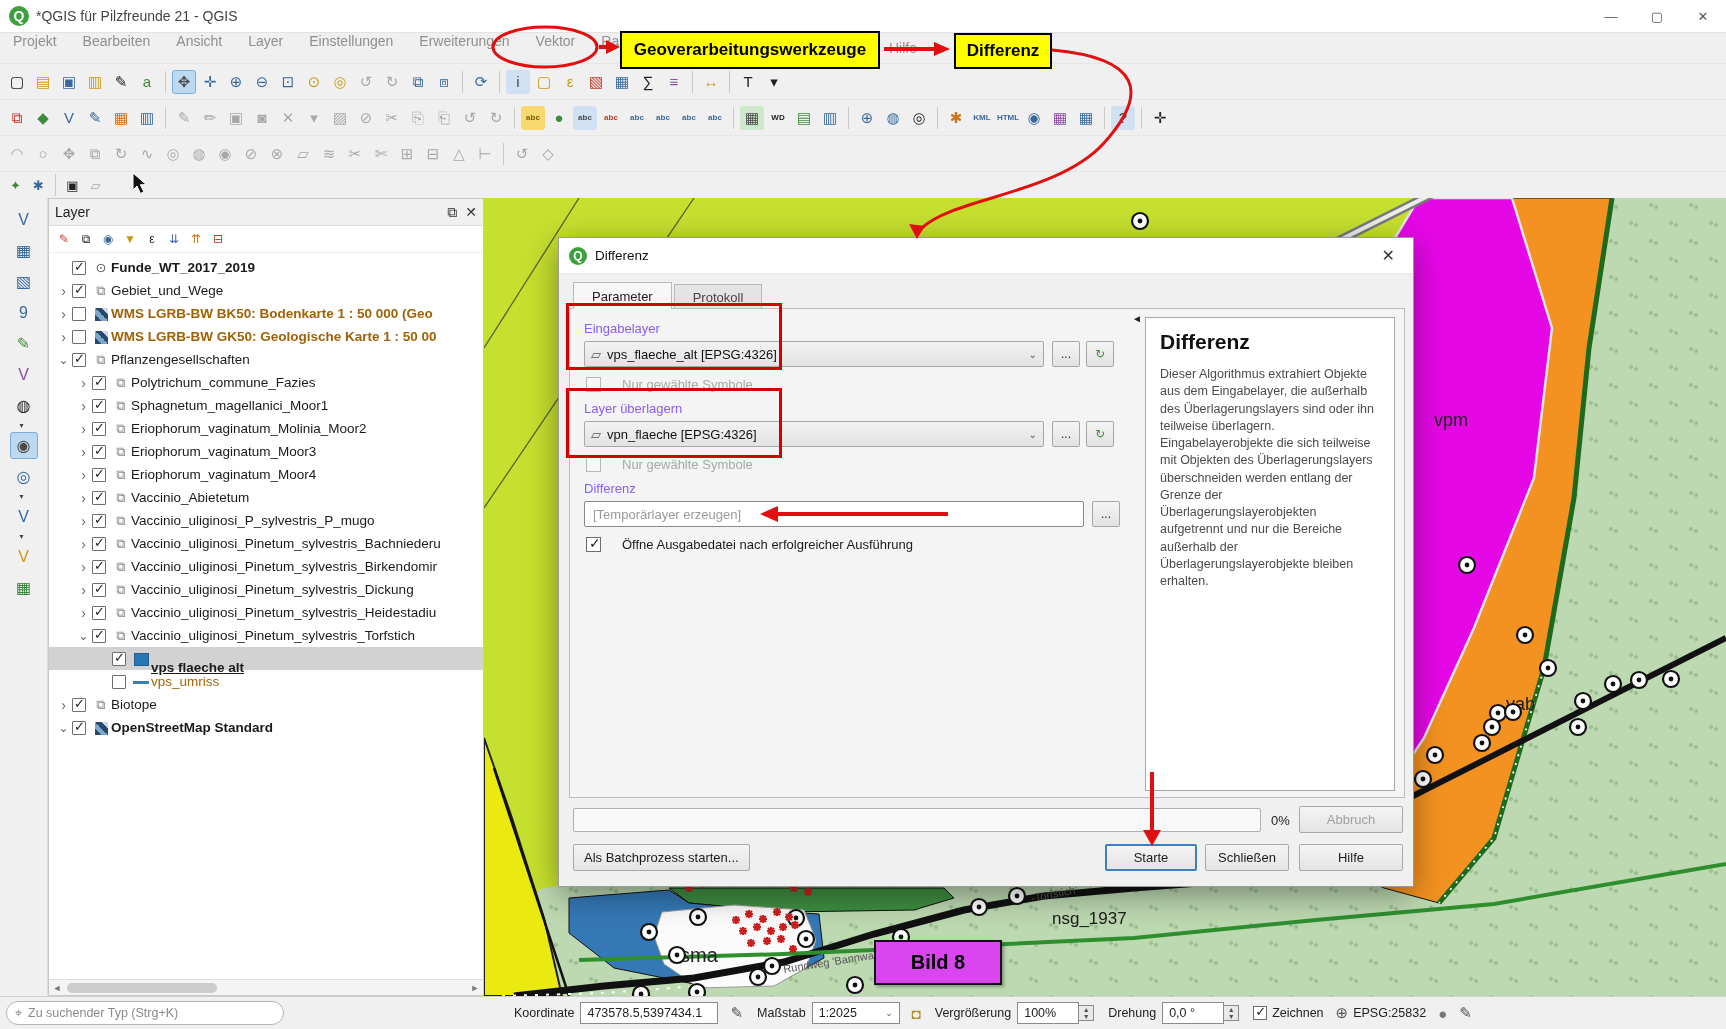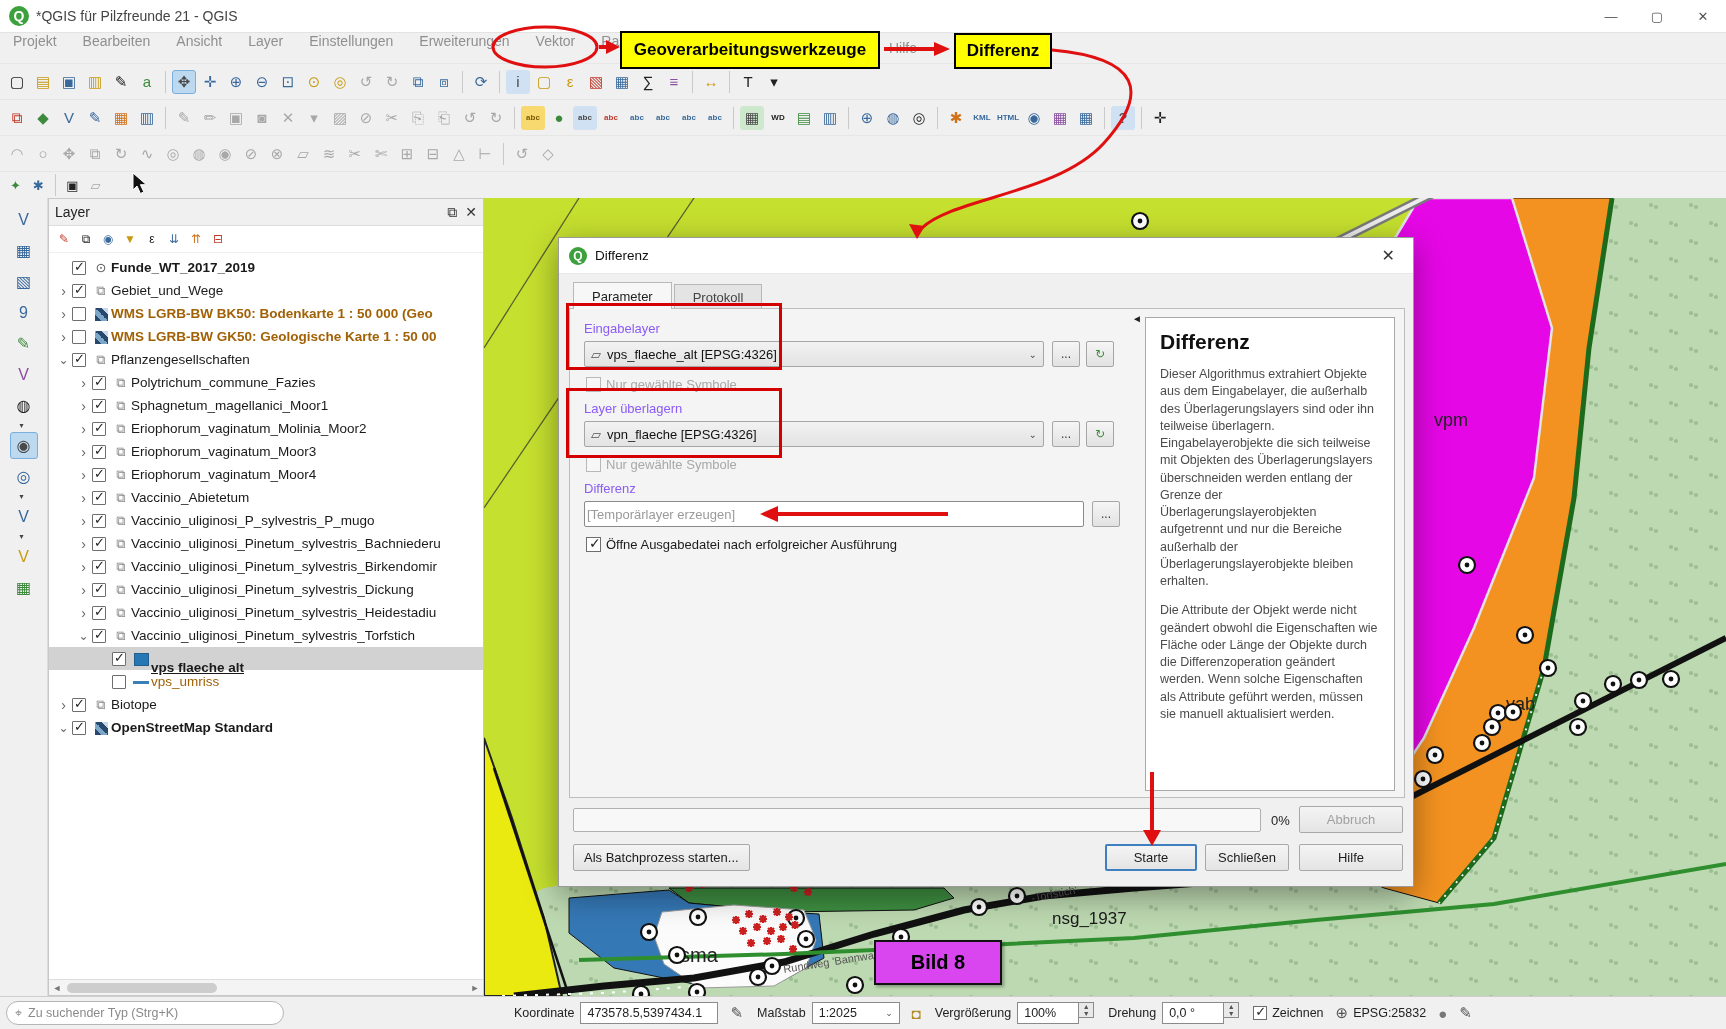--- a/index.html
+++ b/index.html
@@ -65,21 +65,21 @@
 
   
   #map { left:484px; top:198px; width:1242px; height:798px; overflow:hidden; background:#c6e02f; }
   #bild8 { left:390px; top:742px; width:128px; height:45px; background:#d946ef; border:2px solid #111; display:flex; align-items:center; justify-content:center; font-weight:bold; font-size:20px; color:#000; box-shadow:2px 2px 3px rgba(0,0,0,.3); }
 
   
   #statusbar { left:0; top:996px; width:1726px; height:33px; background:#f0f0f0; border-top:1px solid #cfcfcf; display:flex; align-items:center; font-size:12.5px; color:#222; }
   #sb-search { width:278px; height:24px; margin-left:6px; background:#fff; border:1px solid #b5b5b5; border-radius:12px; display:flex; align-items:center; padding:0 8px; gap:6px; color:#8a8a8a; }
   .sb-field { background:#fff; border:1px solid #8a8a8a; height:22px; display:flex; align-items:center; padding:0 6px; }
   .sb-lbl { margin:0 6px 0 14px; }
-  .spin { display:flex; align-items:flex-start; }
+  .spin { display:flex; align-items:center; }
   .spin .btns { display:flex; flex-direction:column; justify-content:center; border:1px solid #8a8a8a; border-left:none; width:15px; font-size:7px; color:#555; align-items:center; background:#e9e9e9; }
   .chk14 { width:14px; height:14px; border:1px solid #6e6e6e; background:#fff; position:relative; margin:0 5px 0 14px; }
   .chk14.on::after { content:"✓"; position:absolute; left:1px; top:-3px; font-size:13px; color:#222; }
   .sb-ico { margin-left:12px; font-size:15px; color:#555; }
 
   
   #dialog { left:558px; top:237px; width:856px; height:650px; background:#f0f0f0; border:1px solid #9a9a9a; box-shadow:0 8px 30px rgba(0,0,0,.38); z-index:50; }
   #dlg-titlebar { height:36px; background:#fff; display:flex; align-items:center; padding:0 10px; border-bottom:1px solid #e8e8e8; }
   #dlg-icon { width:18px; height:18px; border-radius:50%; background:#3ca13c; color:#fff; font-size:12px; font-weight:bold; display:flex; align-items:center; justify-content:center; margin-right:8px; }
   #dlg-title { font-size:13.5px; color:#111; }
@@ -87,27 +87,27 @@
   #dlg-tabs { position:absolute; left:14px; top:44px; display:flex; }
   .tab { height:27px; padding:0 18px; font-size:13px; display:flex; align-items:center; border:1px solid #b8b8b8; border-bottom:none; color:#222; }
   .tab.active { background:#f7f7f7; position:relative; z-index:2; }
   .tab.inactive { background:#e4e4e4; margin-left:2px; height:25px; margin-top:2px; color:#444; }
   #dlg-page { position:absolute; left:10px; top:70px; width:836px; height:490px; border:1px solid #bdbdbd; background:#f4f4f4; }
   .flabel { position:absolute; font-size:13px; color:#8b5cf6; }
   .combo { position:absolute; height:26px; background:linear-gradient(#f2f2f2,#e3e3e3); border:1px solid #a6a6a6; border-radius:2px; display:flex; align-items:center; padding:0 6px; font-size:13px; color:#111; gap:6px; }
   .combo .chev { margin-left:auto; font-size:10px; color:#555; }
   .combo .geom { color:#555; font-size:13px; }
   .btn-sm { position:absolute; width:28px; height:26px; background:linear-gradient(#f5f5f5,#e2e2e2); border:1px solid #a6a6a6; border-radius:2px; display:flex; align-items:center; justify-content:center; font-size:12px; color:#333; }
-  .chkrow { position:absolute; display:flex; align-items:center; gap:5px; font-size:13px; }
+  .chkrow { position:absolute; display:flex; align-items:center; gap:21px; font-size:13px; }
   .chkrow.dis { color:#a8a8a8; }
   .chkrow .box { width:15px; height:15px; border:1px solid #b8b8b8; background:#f7f7f7; position:relative; }
   .chkrow.en { color:#1c1c1c; }
   .chkrow.en .box { border-color:#6e6e6e; background:#fff; }
   .chkrow.en .box::after { content:"✓"; position:absolute; left:2px; top:-3px; font-size:14px; color:#222; }
-  #out-field { position:absolute; height:26px; background:#fff; border:1px solid #8a8a8a; border-radius:2px; display:flex; align-items:center; padding:0 2px; font-size:13px; color:#9a9a9a; }
+  #out-field { position:absolute; height:26px; background:#fff; border:1px solid #8a8a8a; border-radius:2px; display:flex; align-items:center; padding:0 8px; font-size:13px; color:#9a9a9a; }
   #help-panel { position:absolute; left:585px; top:78px; width:250px; height:474px; background:#fff; border:1px solid #a8a8a8; padding:12px 14px; overflow:hidden; }
   #help-panel h1 { font-size:21px; color:#111; margin-bottom:12px; font-weight:bold; }
   #help-panel p { font-size:12.5px; color:#4b4b4b; line-height:1.38; margin-bottom:12px; }
   #splitter-arrow { position:absolute; left:572px; top:78px; font-size:10px; color:#222; }
   #progressbar { position:absolute; left:14px; top:570px; width:688px; height:24px; border:1px solid #b0b0b0; background:#f8f8f8; border-radius:2px; }
   #progress-label { position:absolute; left:712px; top:575px; font-size:13px; color:#222; }
   .dbtn { position:absolute; height:27px; background:linear-gradient(#f4f4f4,#e4e4e4); border:1px solid #a8a8a8; border-radius:2px; display:flex; align-items:center; justify-content:center; font-size:13px; color:#1c1c1c; padding:0 10px; }
   .dbtn.dis { color:#a0a0a0; }
   .dbtn.focus { border:2px solid #3f7fbf; }
 
@@ -648,21 +648,20 @@
     </div>
     <div class="btn-sm" style="left:522px;top:192px">...</div>
     <div class="chkrow en" style="left:16px;top:228px">
       <span class="box"></span>
         <span>Öffne Ausgabedatei nach erfolgreicher Ausführung</span>
     </div>
     <span id="splitter-arrow" style="left:562px;top:4px;position:absolute">◄</span>
     <div id="help-panel" style="left:575px;top:8px;width:250px;height:474px">
       <h1>Differenz</h1>
       <p>Dieser Algorithmus extrahiert Objekte aus dem Eingabelayer, die außerhalb des Überlagerungslayers sind oder ihn teilweise überlagern. Eingabelayerobjekte die sich teilweise mit Objekten des Überlagerungslayers überschneiden werden entlang der Grenze der Überlagerungslayerobjekten aufgetrennt und nur die Bereiche außerhalb der Überlagerungslayerobjekte bleiben erhalten.</p>
-      <p>Die Attribute der Objekt werde nicht geändert obwohl die Eigenschaften wie Fläche oder Länge der Objekte durch die Differenzoperation geändert werden. Wenn solche Eigenschaften als Attribute geführt werden, müssen sie manuell aktualisiert werden.</p>
     </div>
   </div>
   <div id="progressbar"></div>
   <span id="progress-label">0%</span>
   <div class="dbtn dis" style="left:740px;top:568px;width:104px">Abbruch</div>
   <div class="dbtn" style="left:14px;top:606px">Als Batchprozess starten...</div>
   <div class="dbtn focus" style="left:546px;top:606px;width:92px">Starte</div>
   <div class="dbtn" style="left:646px;top:606px;width:84px">Schließen</div>
   <div class="dbtn" style="left:740px;top:606px;width:104px">Hilfe</div>
 </div>

